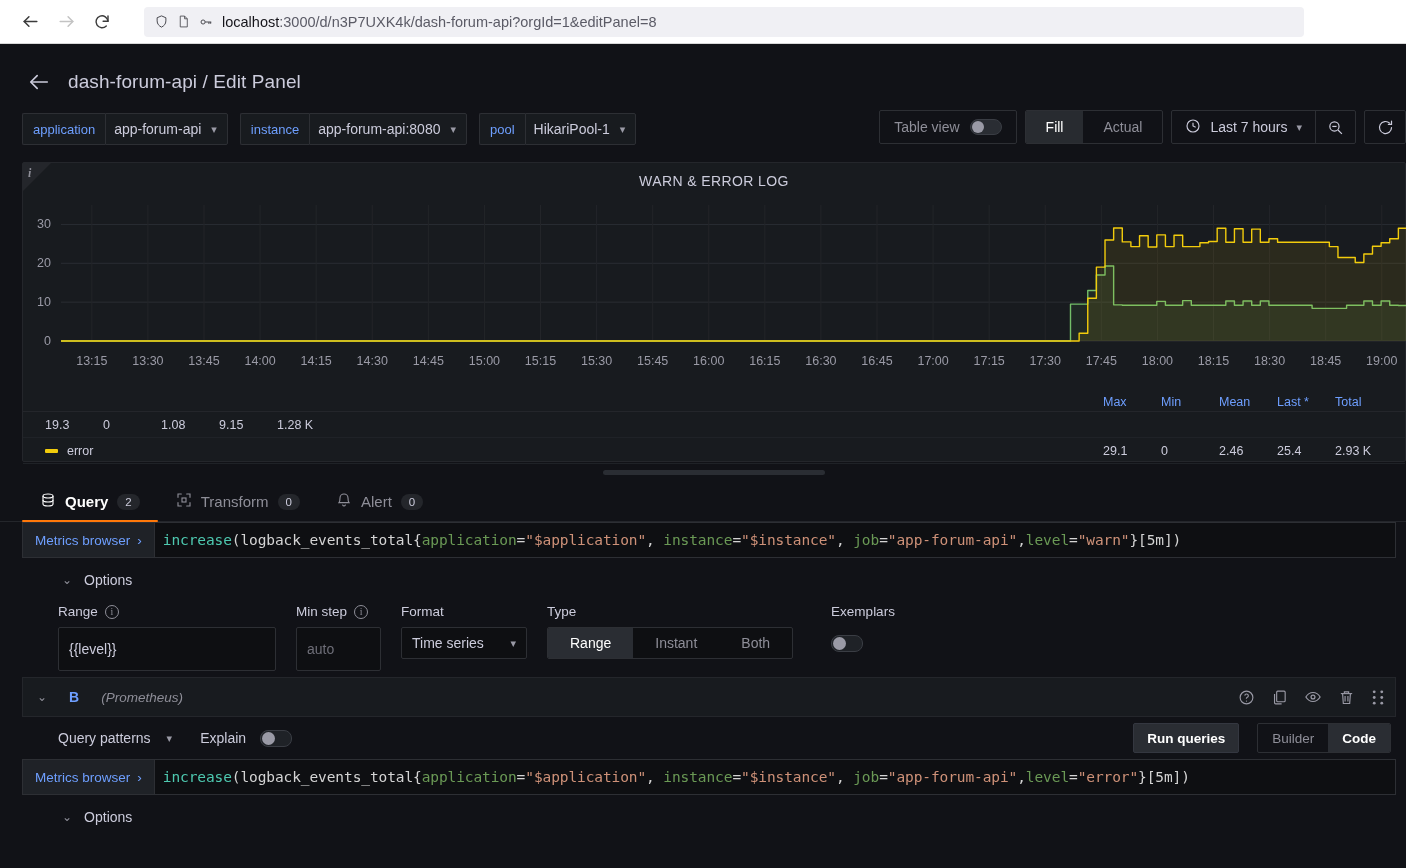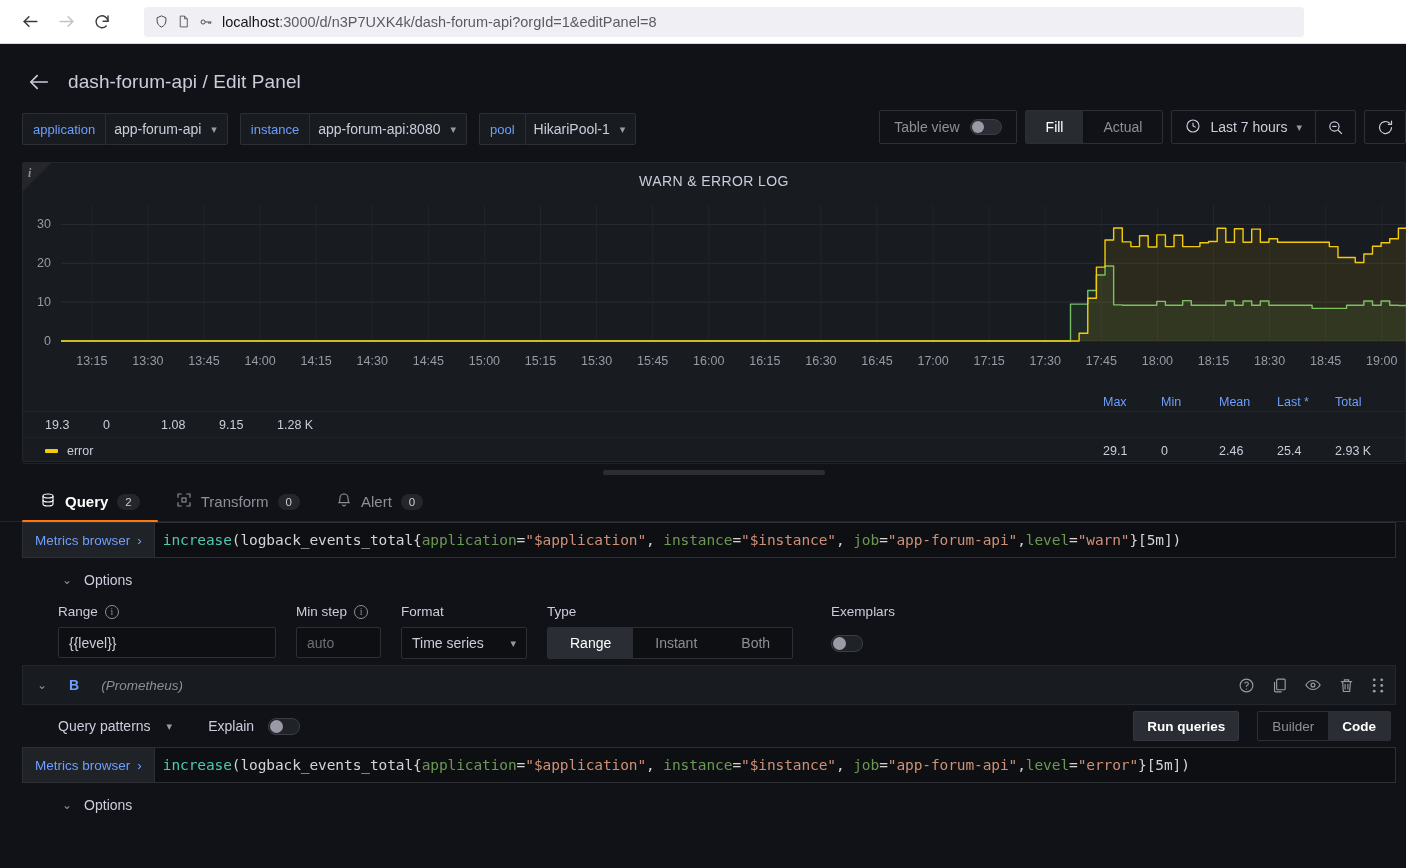--- a/index.html
+++ b/index.html
@@ -237,21 +237,21 @@
     display: flex; align-items: center; gap: 7px;
     color: #ccccdc; font-size: 13.5px; margin-bottom: 8px;
   }
   .info-i {
     width: 14px; height: 14px; border-radius: 50%;
     border: 1px solid #8e8e98; color: #8e8e98;
     font-size: 10px; display: inline-flex; align-items: center;
     justify-content: center; font-family: "Liberation Serif", serif;
   }
   .txt-input {
-    height: 31px; background: #0e0f12; border: 1px solid #2d2f34;
+    height: 44px; background: #0e0f12; border: 1px solid #2d2f34;
     border-radius: 2px; color: #ccccdc; font-size: 14px;
     display: flex; align-items: center; padding: 0 10px;
   }
   .txt-input.ph { color: #6e6e78; }
   .select-input {
     height: 32px; background: #0e0f12; border: 1px solid #2d2f34;
     border-radius: 2px; color: #ccccdc; font-size: 14px;
     display: flex; align-items: center; justify-content: space-between;
     gap: 16px; padding: 0 10px; cursor: pointer;
   }
@@ -280,21 +280,21 @@
   .qb-ds { color: #8e8e98; font-size: 13.5px; font-style: italic; }
   .qb-icons { display: flex; align-items: center; gap: 16px; color: #9a9aa6; }
   .qb-icons .ic { cursor: pointer; display: flex; align-items: center; }
 
   .qb-toolbar {
     display: flex; align-items: center; height: 42px;
     margin-left: 22px; width: 1374px; padding: 0 4px 0 36px;
     position: relative;
   }
   .qp { display: flex; align-items: center; gap: 16px; color: #ccccdc; font-size: 14px; cursor: pointer; }
-  .explain { display: flex; align-items: center; gap: 14px; margin-left: 36px; color: #ccccdc; font-size: 14px; }
+  .explain { display: flex; align-items: center; gap: 14px; margin-left: 28px; color: #ccccdc; font-size: 14px; }
   .qb-toolbar-right {
     position: absolute; right: 5px; display: flex; align-items: center; gap: 18px;
   }
   .run-btn {
     height: 30px; background: #2a2d33; border: 1px solid #343740;
     border-radius: 2px; color: #ffffff; font-size: 13.5px; font-weight: 600;
     display: flex; align-items: center; padding: 0 13px; cursor: pointer;
   }
   .bc-group {
     height: 30px; border: 1px solid #2d2f34; border-radius: 2px;

